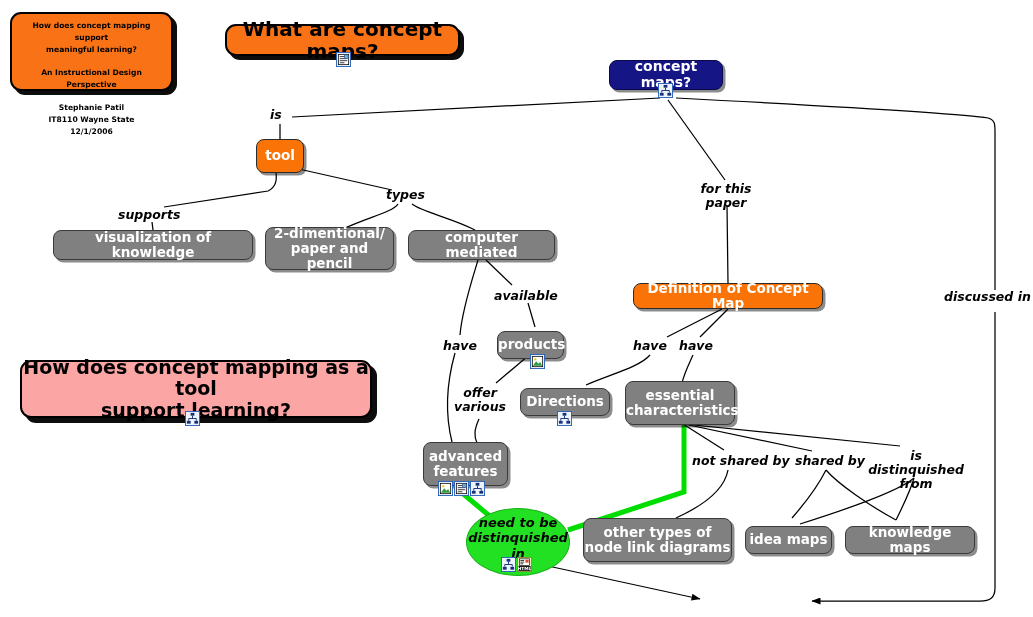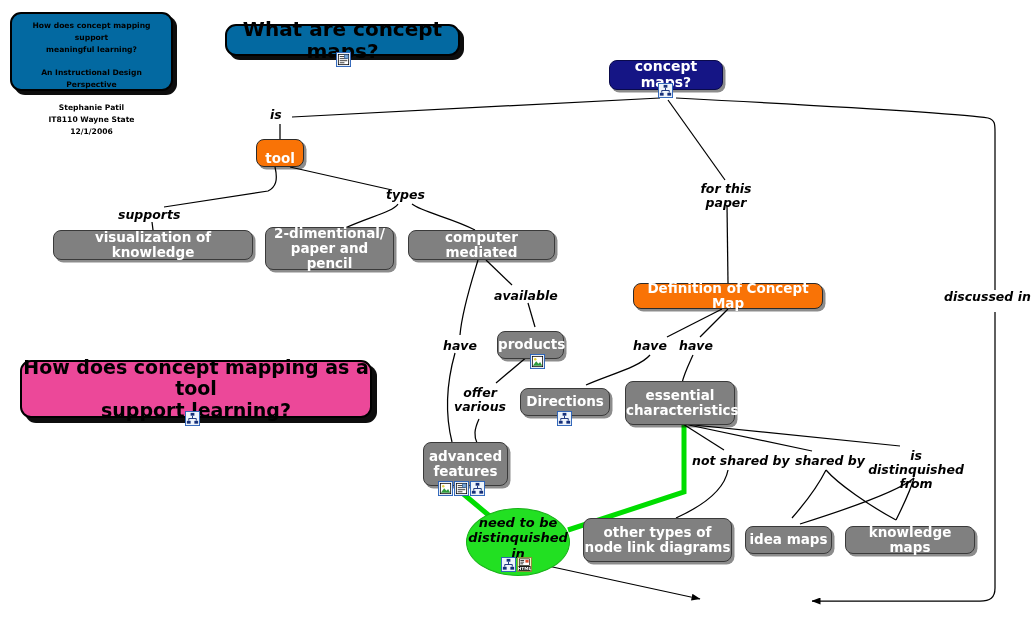--- a/index.html
+++ b/index.html
@@ -60,30 +60,30 @@
   
   .n-navy {
     background: #151585;
     color: #ffffff;
     border: 1.6px solid #0a0a4a;
     font-size: 14px;
     box-shadow: 2.5px 2.5px 0 rgba(0,0,0,0.45);
   }
   
   .n-bigorange {
-    background: #ec4899;
+    background: #fca5a5;
     color: #000000;
     border: 2px solid #000000;
     font-size: 19px;
     border-radius: 11px;
     box-shadow: 5px 5px 0 rgba(0,0,0,0.95);
   }
   
   .n-white {
-    background: #0369a1;
+    background: #f97316;
     color: #000000;
     border: 2px solid #000000;
     border-radius: 11px;
     box-shadow: 4px 4px 0 rgba(0,0,0,0.95);
   }
   .n-title {
     font-size: 7.6px;
     line-height: 1.55;
     padding: 6px 8px;
     font-weight: bold;
@@ -228,21 +228,21 @@
   <div class="icons" style="left:658px; top:83px;">
     <svg class="ic" viewBox="0 0 16 16">
       <rect x="0.5" y="0.5" width="15" height="15" fill="#eef4fb" stroke="#2a62b8" stroke-width="1"></rect>
       <rect x="6" y="2" width="4" height="3" fill="#16307a"></rect>
       <rect x="2" y="10.5" width="4" height="3" fill="#16307a"></rect>
       <rect x="10" y="10.5" width="4" height="3" fill="#16307a"></rect>
       <path d="M8 5.2 L8 8 M4 10.3 L4 8 L12 8 L12 10.3" stroke="#16307a" stroke-width="1" fill="none"></path>
     </svg>
   </div>
 
-  <div class="node n-orange" style="left:256px; top:139px; width:48px; height:28px;align-items:flex-end;">
+  <div class="node n-orange" style="left:256px; top:139px; width:48px; height:34px;">
     <span class="lbl">tool</span>
   </div>
 
   <div class="node n-grey" style="left:53px; top:230px; width:200px; height:30px;">
     <span class="lbl">visualization of knowledge</span>
   </div>
 
   <div class="node n-grey" style="left:265px; top:227px; width:129px; height:43px;">
     <span class="lbl">
       <span>2-dimentional/</span><br>

